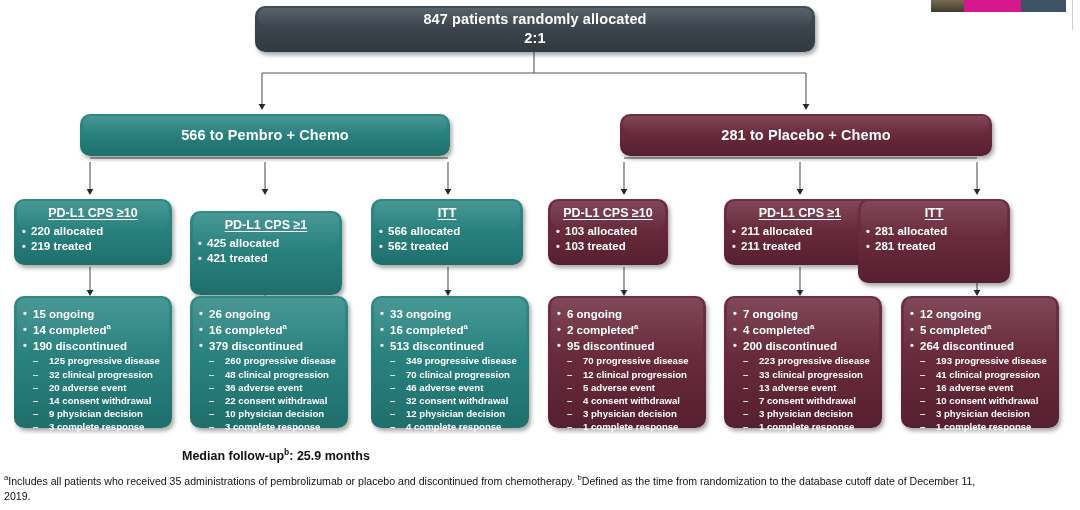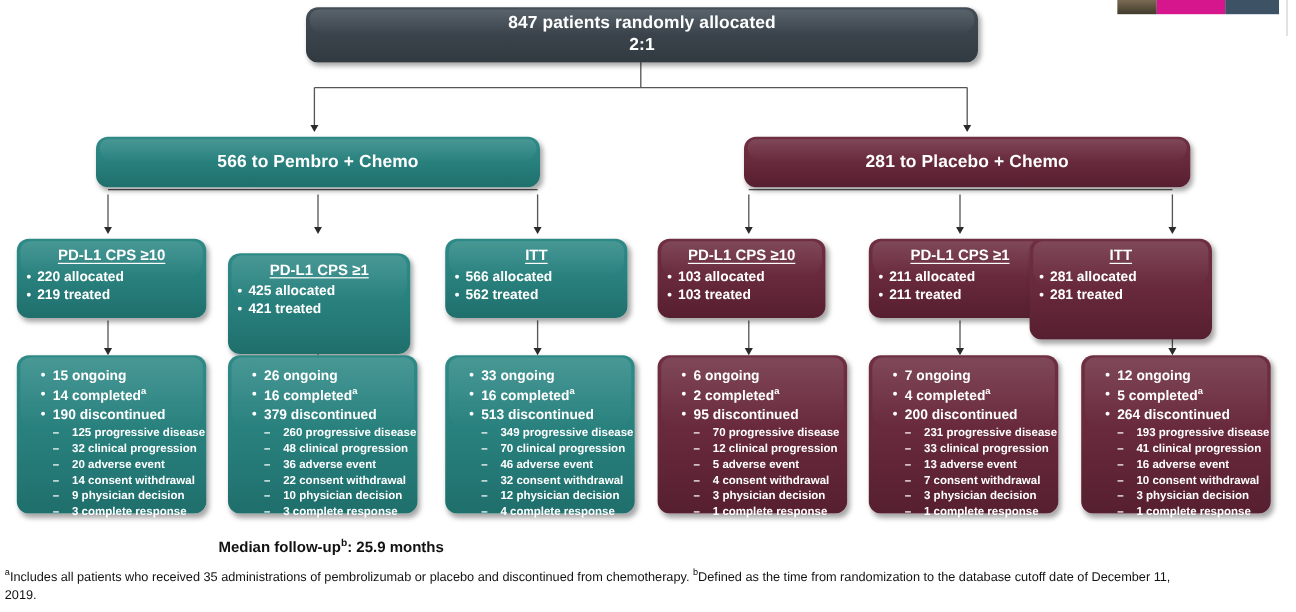--- a/index.html
+++ b/index.html
@@ -66,21 +66,21 @@
   }
   .alloc-line {
     font-size: 11.5px; font-weight: bold; line-height: 1.34;
     padding-left: 9px; position: relative; white-space: nowrap;
   }
   .alloc-line::before {
     content:"\2022"; position:absolute; left:0; top:-0.5px; font-size:11px;
   }
 
   
-  .out-box { padding: 10px 6px 8px 20px; }
+  .out-box { padding: 10px 6px 8px 9px; }
   .out-l1 {
     font-size: 11.5px; font-weight: bold; line-height: 1.40;
     padding-left: 10px; position: relative; white-space: nowrap;
   }
   .out-l1::before {
     content:"\2022"; position:absolute; left:0; top:-0.5px; font-size:11px;
   }
   .out-l2 {
     font-size: 9.6px; font-weight: bold; line-height: 1.38;
     padding-left: 26px; position: relative; white-space: nowrap;
@@ -172,21 +172,21 @@
     <div class="alloc-line">425 allocated</div>
     <div class="alloc-line">421 treated</div>
   </div>
 
   <div class="box alloc-box teal" style="left:371px; top:199px; width:152px; height:66px;">
     <div class="alloc-title">ITT</div>
     <div class="alloc-line">566 allocated</div>
     <div class="alloc-line">562 treated</div>
   </div>
 
-  <div class="box alloc-box maroon" style="left:548px; top:199px; width:140px; height:66px;">
+  <div class="box alloc-box maroon" style="left:548px; top:199px; width:120px; height:66px;">
     <div class="alloc-title">PD-L1 CPS ≥10</div>
     <div class="alloc-line">103 allocated</div>
     <div class="alloc-line">103 treated</div>
   </div>
 
   <div class="box alloc-box maroon" style="left:724px; top:199px; width:152px; height:66px;">
     <div class="alloc-title">PD-L1 CPS ≥1</div>
     <div class="alloc-line">211 allocated</div>
     <div class="alloc-line">211 treated</div>
   </div>
@@ -242,21 +242,21 @@
     <div class="out-l2">5 adverse event</div>
     <div class="out-l2">4 consent withdrawal</div>
     <div class="out-l2">3 physician decision</div>
     <div class="out-l2">1 complete response</div>
   </div>
 
   <div class="box out-box maroon" style="left:724px; top:296px; width:158px; height:132px;">
     <div class="out-l1">7 ongoing</div>
     <div class="out-l1"><span>4 completed</span><span class="sup">a</span></div>
     <div class="out-l1">200 discontinued</div>
-    <div class="out-l2">231 progressive disease</div>
+    <div class="out-l2">223 progressive disease</div>
     <div class="out-l2">33 clinical progression</div>
     <div class="out-l2">13 adverse event</div>
     <div class="out-l2">7 consent withdrawal</div>
     <div class="out-l2">3 physician decision</div>
     <div class="out-l2">1 complete response</div>
   </div>
 
   <div class="box out-box maroon" style="left:901px; top:296px; width:158px; height:132px;">
     <div class="out-l1">12 ongoing</div>
     <div class="out-l1"><span>5 completed</span><span class="sup">a</span></div>

